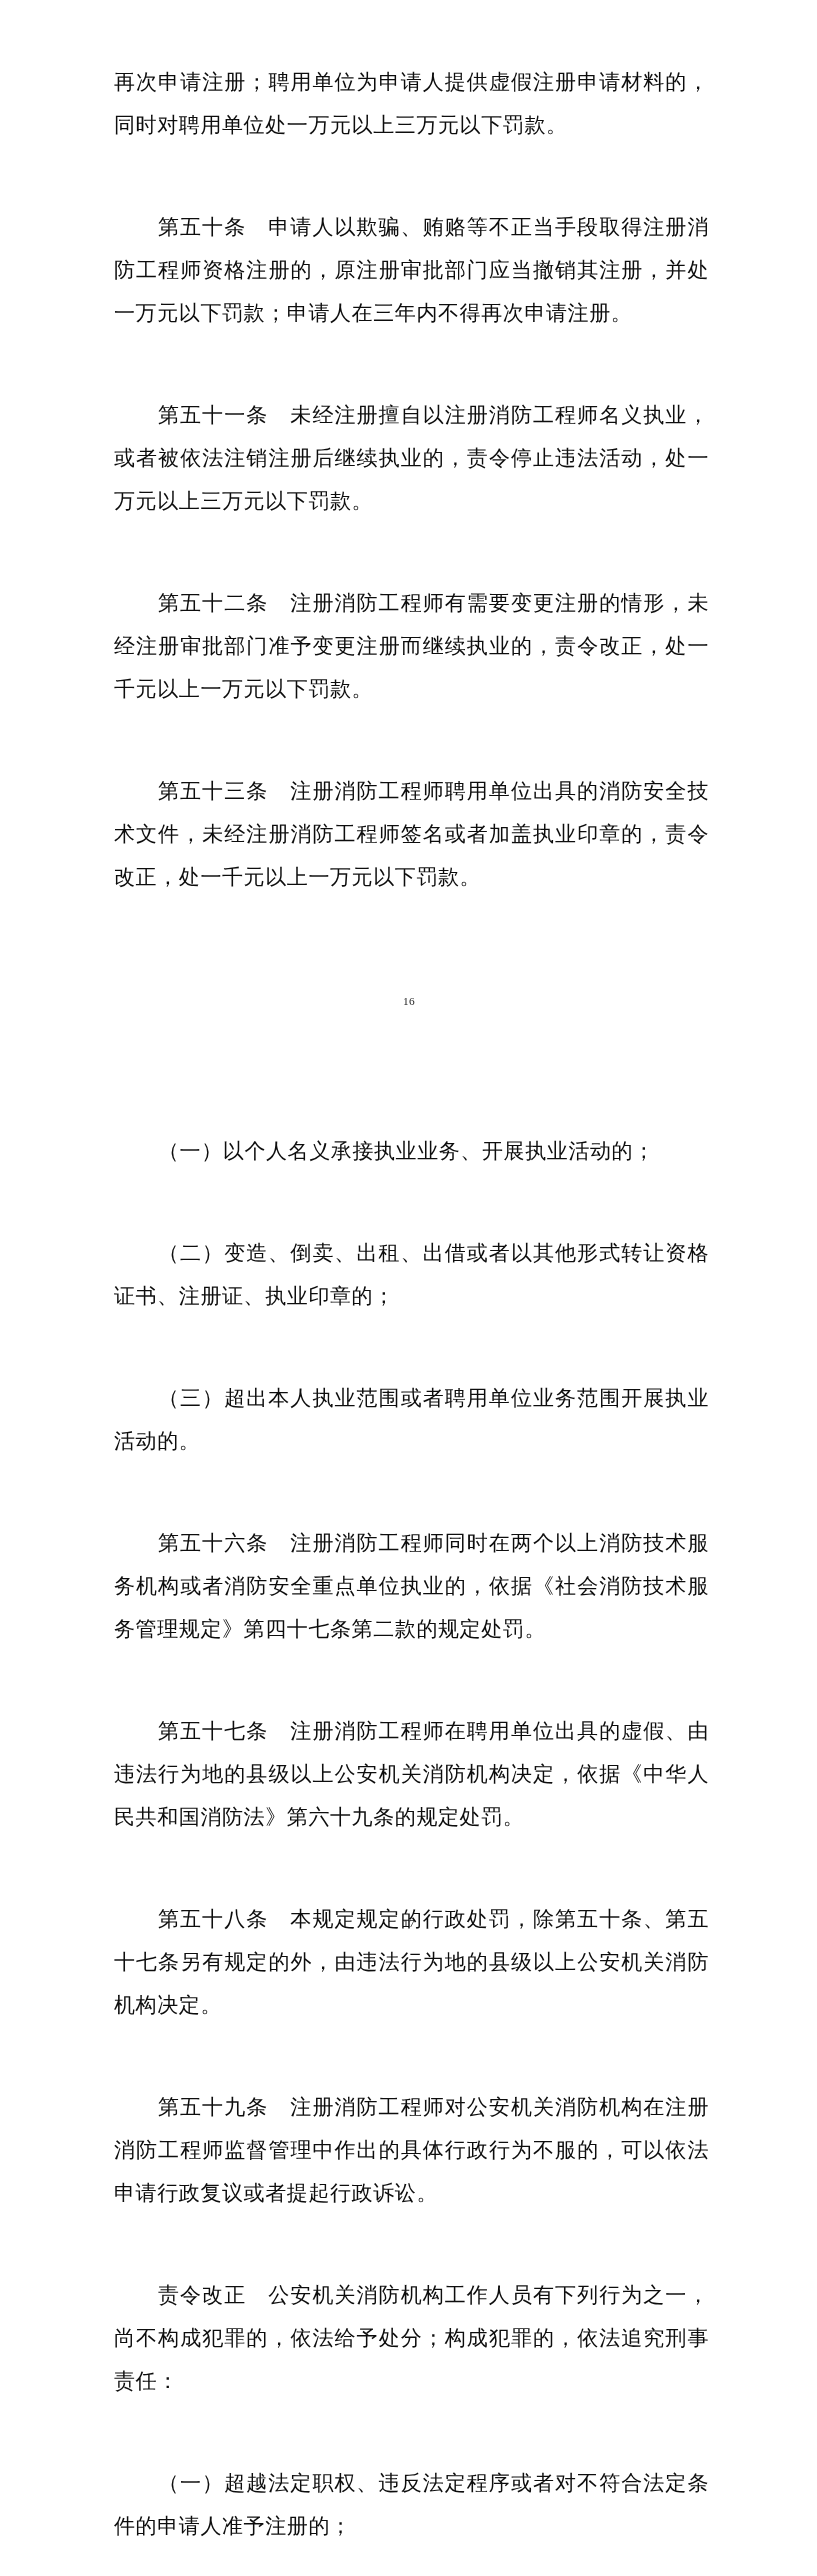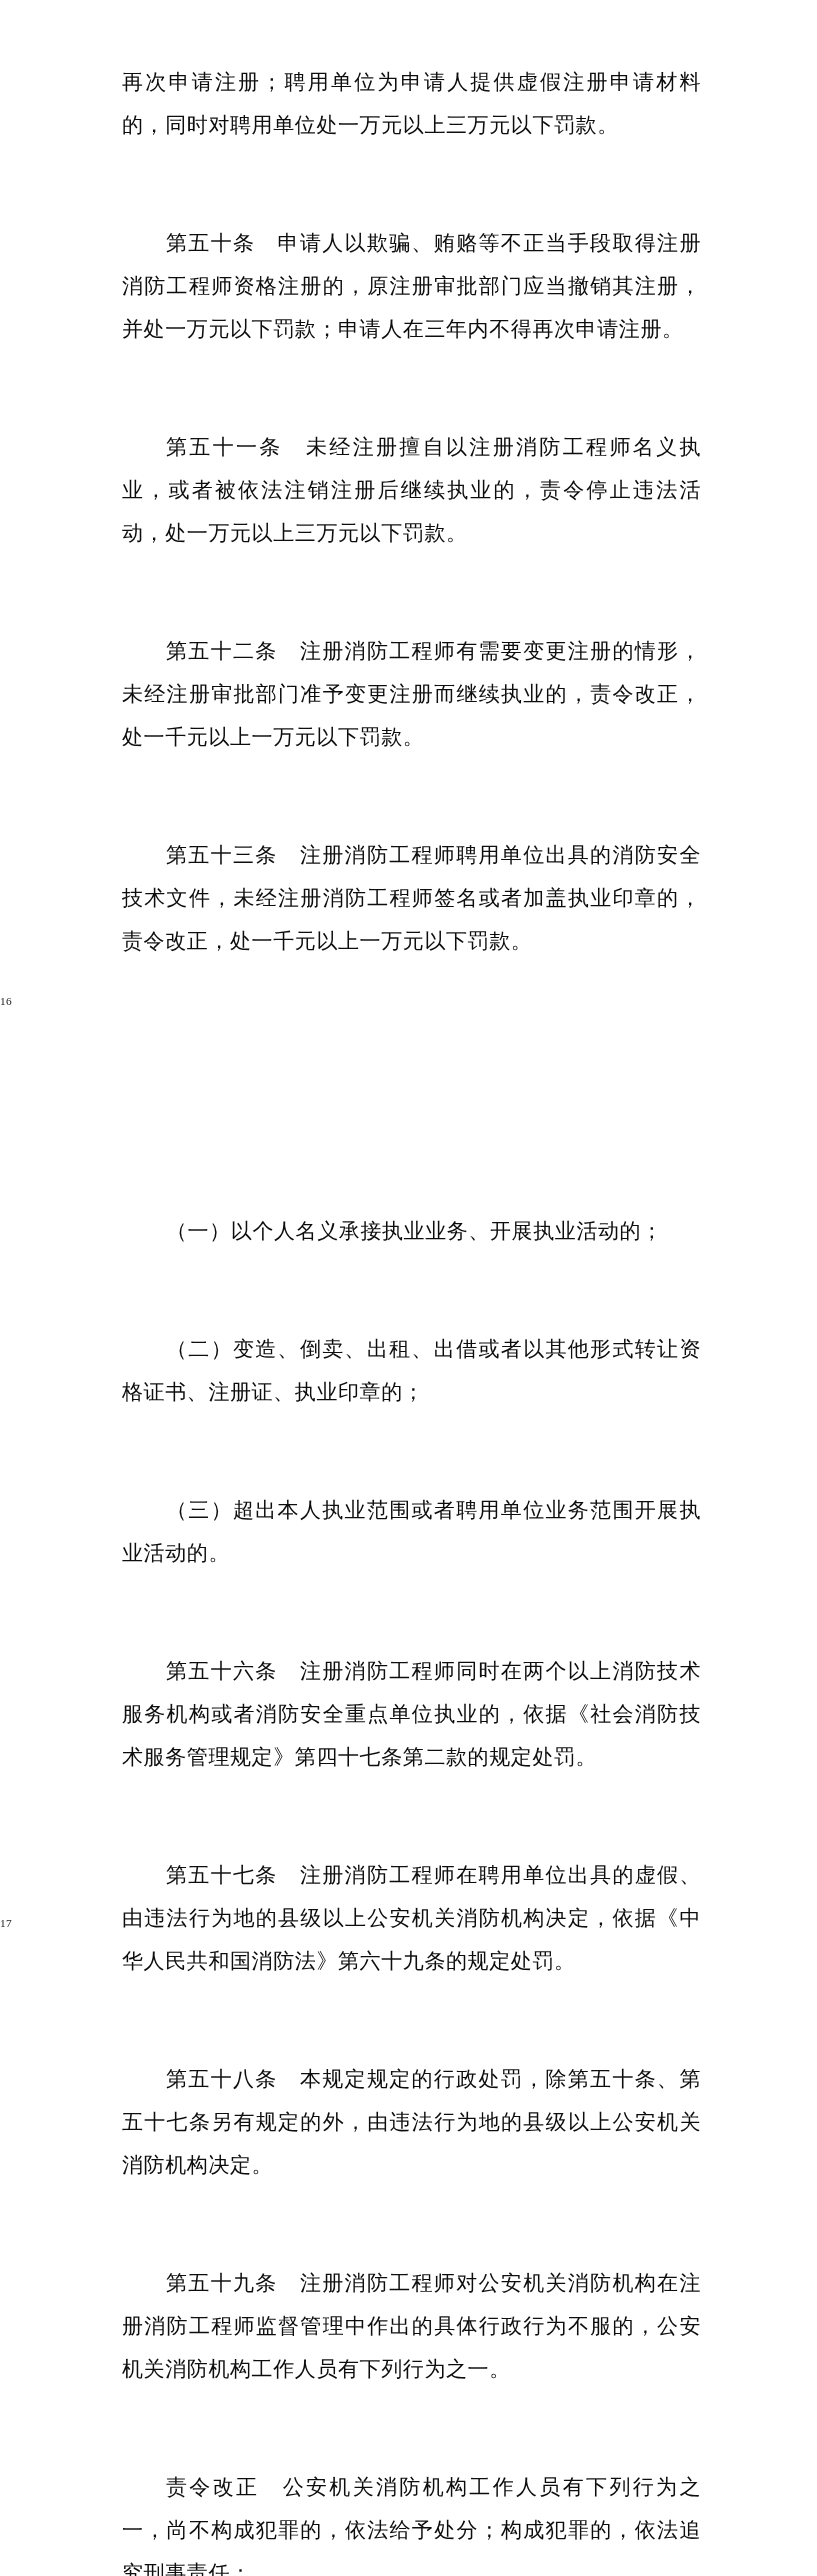--- a/index.html
+++ b/index.html
@@ -20,21 +20,21 @@
     overflow: hidden;
   }
   .doc-body {
     position: absolute;
     left: 106px;
     top: 61px;
     width: 611px;
   }
   
   .para {
-    margin: 16px;
+    margin: 8px;
     font-size: 21px;
     line-height: 43px;
     letter-spacing: 0.6px;
     text-align: justify;
     text-justify: inter-character;
     color: #0d0d0d;
     font-weight: 400;
     word-break: break-all;
     -webkit-font-smoothing: antialiased;
   }
@@ -42,21 +42,21 @@
     text-indent: 44px;
   }
   
   .gap-0 { margin-top: 0; }
 
   
   .page-marker {
     position: absolute;
     left: 0;
     width: 818px;
-    text-align: left;
+    text-align: center;
     font-family: "Liberation Serif", "DejaVu Serif", serif;
     font-size: 11.3px;
     color: #1a1a1a;
     letter-spacing: 0.3px;
   }
   .page-marker-16 { top: 995px; }
   .page-marker-17 { top: 1917px; }
 
   
   .spacer-sm { height: 43px; }
@@ -112,21 +112,21 @@
     <div class="spacer-sm"></div>
 
     <p class="para indent">第五十七条　注册消防工程师在聘用单位出具的虚假、由违法行为地的县级以上公安机关消防机构决定，依据《中华人民共和国消防法》第六十九条的规定处罚。</p>
 
     <div class="spacer-sm"></div>
 
     <p class="para indent">第五十八条　本规定规定的行政处罚，除第五十条、第五十七条另有规定的外，由违法行为地的县级以上公安机关消防机构决定。</p>
 
     <div class="spacer-sm"></div>
 
-    <p class="para indent">第五十九条　注册消防工程师对公安机关消防机构在注册消防工程师监督管理中作出的具体行政行为不服的，公安机关消防机构工作人员有下列行为之一。</p>
+    <p class="para indent">第五十九条　注册消防工程师对公安机关消防机构在注册消防工程师监督管理中作出的具体行政行为不服的，可以依法申请行政复议或者提起行政诉讼。</p>
 
     <div class="spacer-sm"></div>
 
     <p class="para indent">责令改正　公安机关消防机构工作人员有下列行为之一，尚不构成犯罪的，依法给予处分；构成犯罪的，依法追究刑事责任：</p>
 
     <div class="spacer-sm"></div>
 
     <p class="para indent">（一）超越法定职权、违反法定程序或者对不符合法定条件的申请人准予注册的；</p>
 
   </div>

